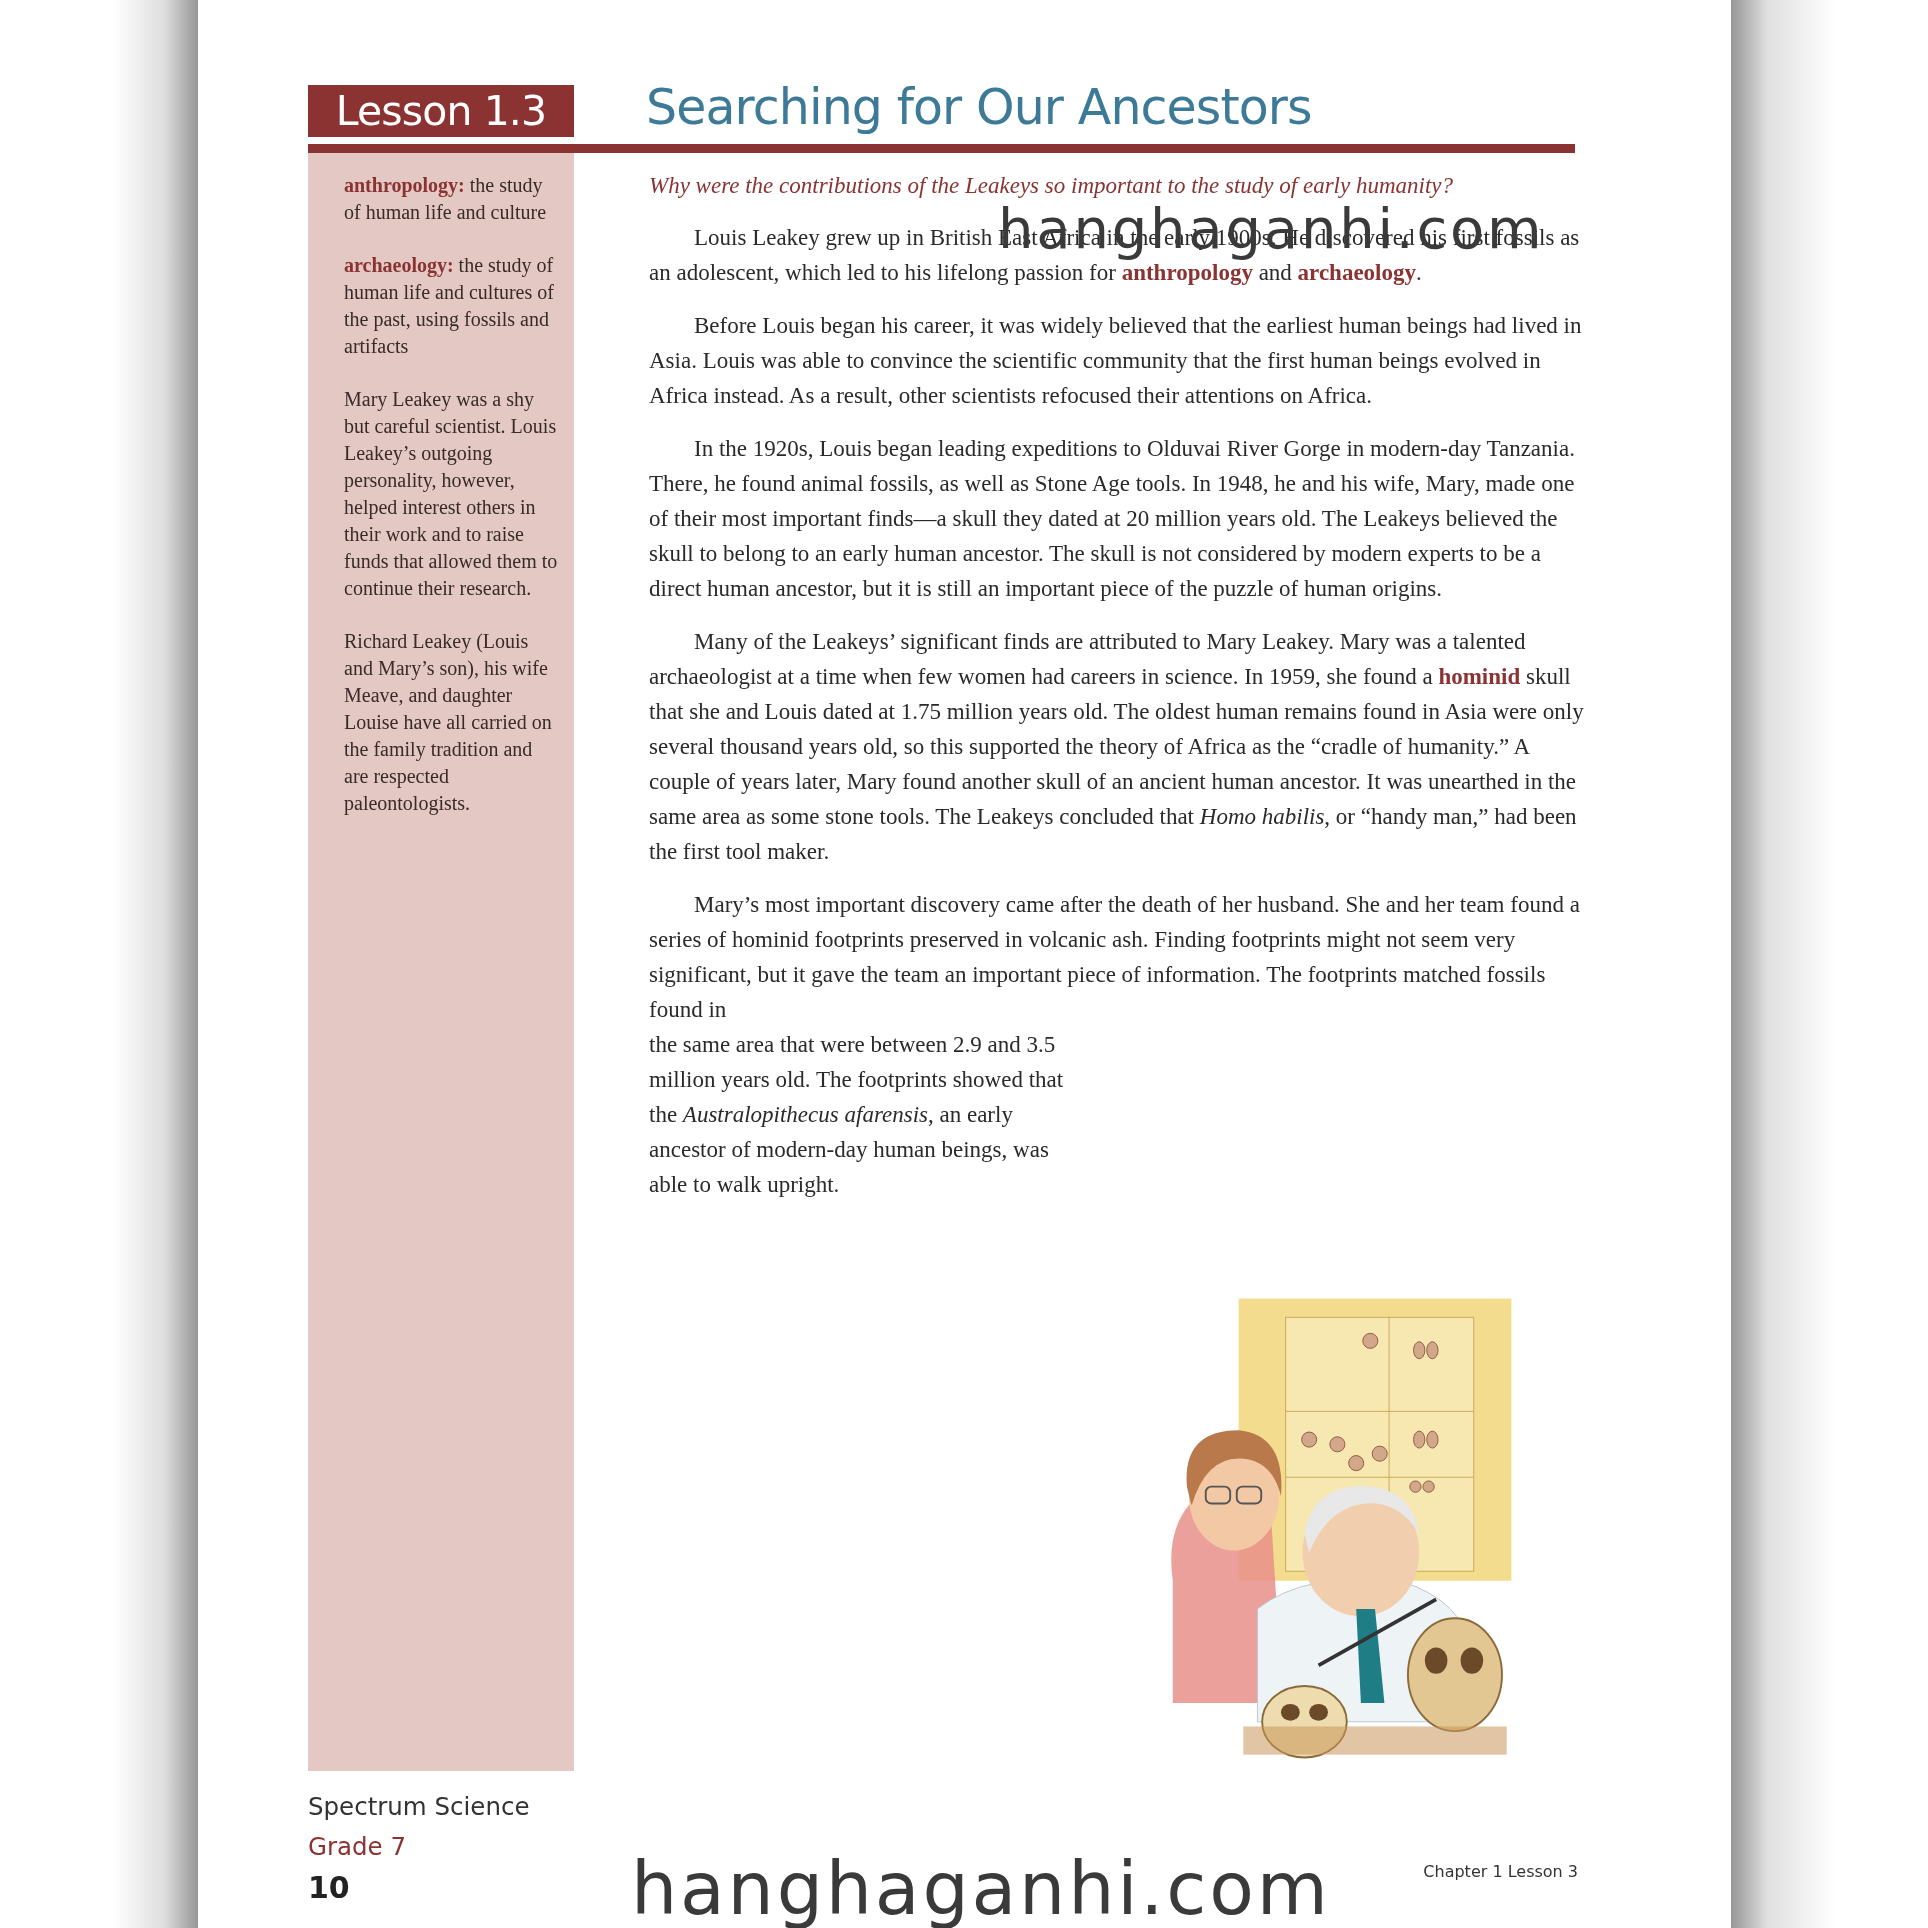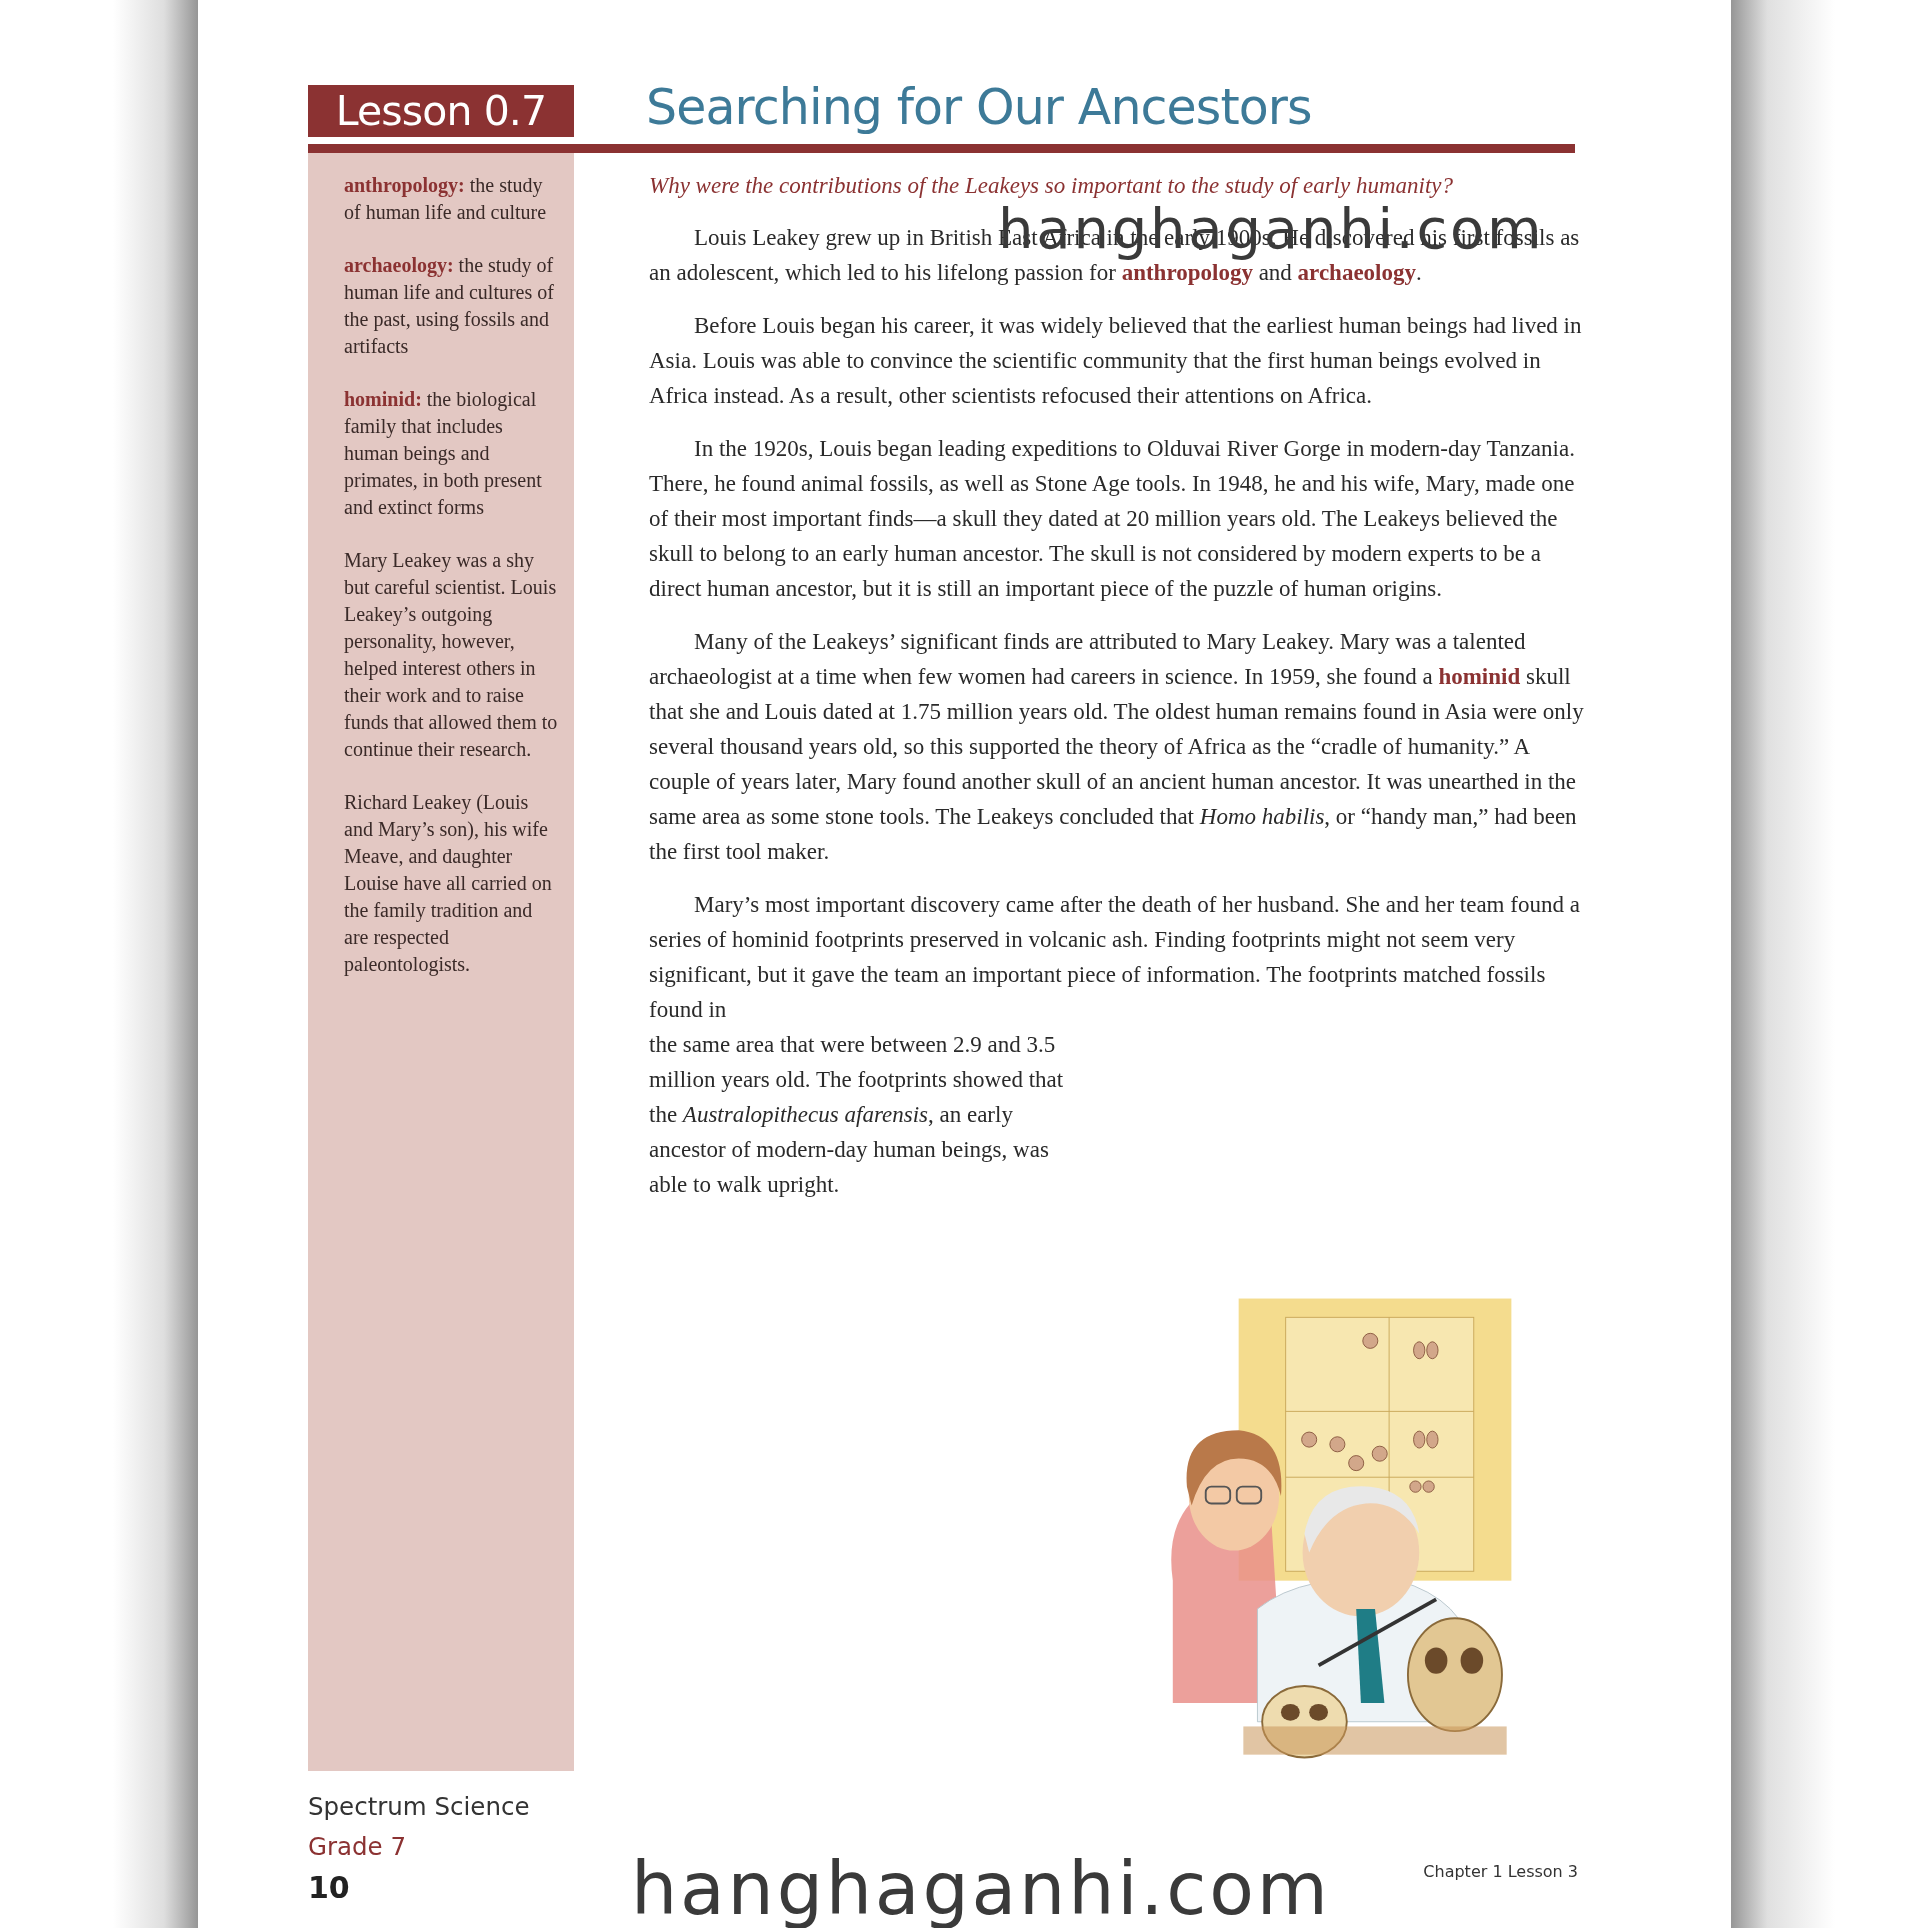--- a/index.html
+++ b/index.html
@@ -41,34 +41,31 @@
   .wm-bottom { left:433px; top:1846px; font-size:73px; }
 </style>
 </head>
 <body>
 
 <div class="shadow-left"></div>
 <div class="shadow-right"></div>
 
 <div class="page">
 
-  <div class="badge">Lesson 0.7</div>
+  <div class="badge">Lesson 1.3</div>
   <div class="title">Searching for Our Ancestors</div>
   <div class="rule"></div>
 
   <div class="sidebar">
     <div class="sidebar-inner">
       <p>
         <span class="term">anthropology:</span><span> the study of human life and culture</span>
       </p>
       <p>
         <span class="term">archaeology:</span><span> the study of human life and cultures of the past, using fossils and artifacts</span>
-      </p>
-      <p>
-        <span class="term">hominid:</span><span> the biological family that includes human beings and primates, in both present and extinct forms</span>
       </p>
       <p>Mary Leakey was a shy but careful scientist. Louis Leakey’s outgoing personality, however, helped interest others in their work and to raise funds that allowed them to continue their research.</p>
       <p>Richard Leakey (Louis and Mary’s son), his wife Meave, and daughter Louise have all carried on the family tradition and are respected paleontologists.</p>
     </div>
   </div>
 
   <div class="main">
     <p class="question">Why were the contributions of the Leakeys so important to the study of early humanity?</p>
 
     <p class="para"><span>Louis Leakey grew up in British East Africa in the early 1900s. He discovered his first fossils as an adolescent, which led to his lifelong passion for </span><span class="kw">anthropology</span><span> and </span><span class="kw">archaeology</span><span>.</span></p>

